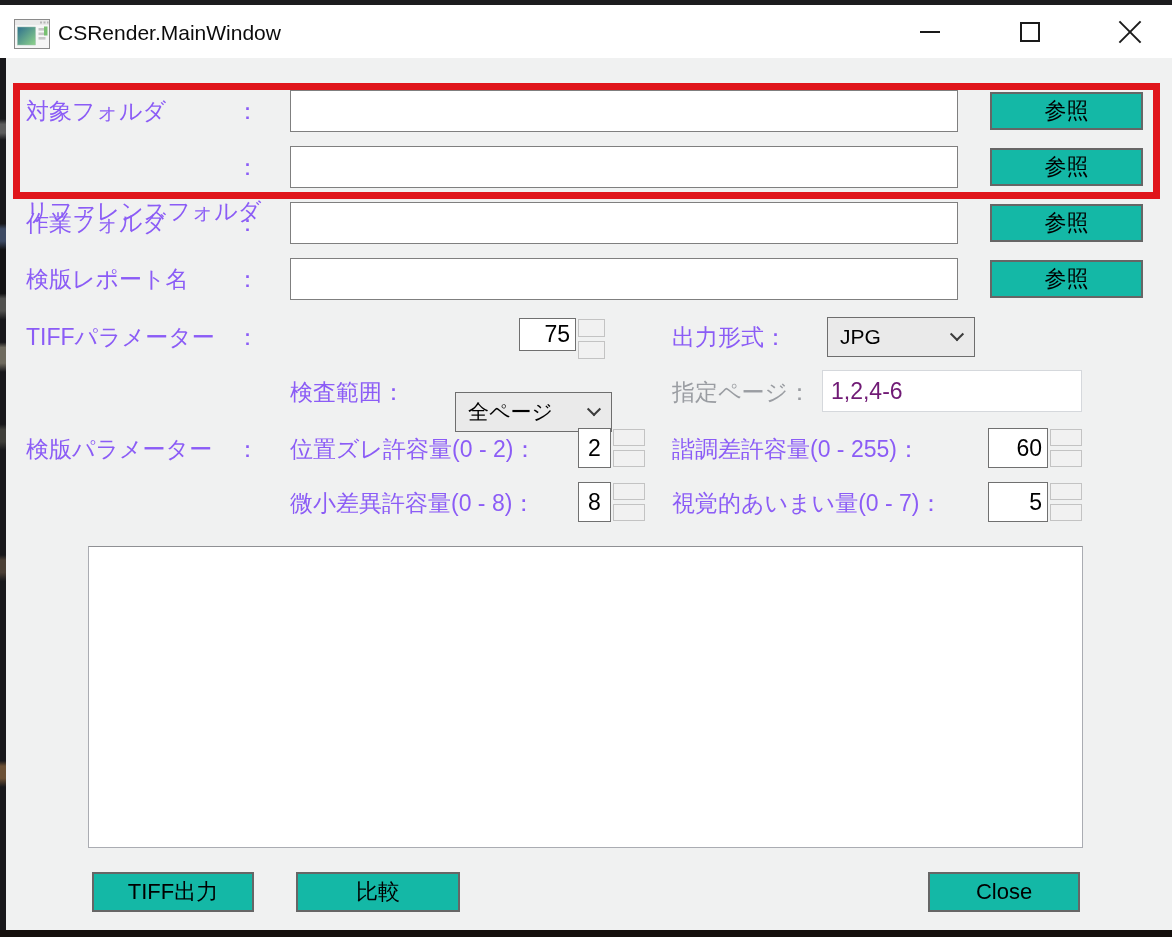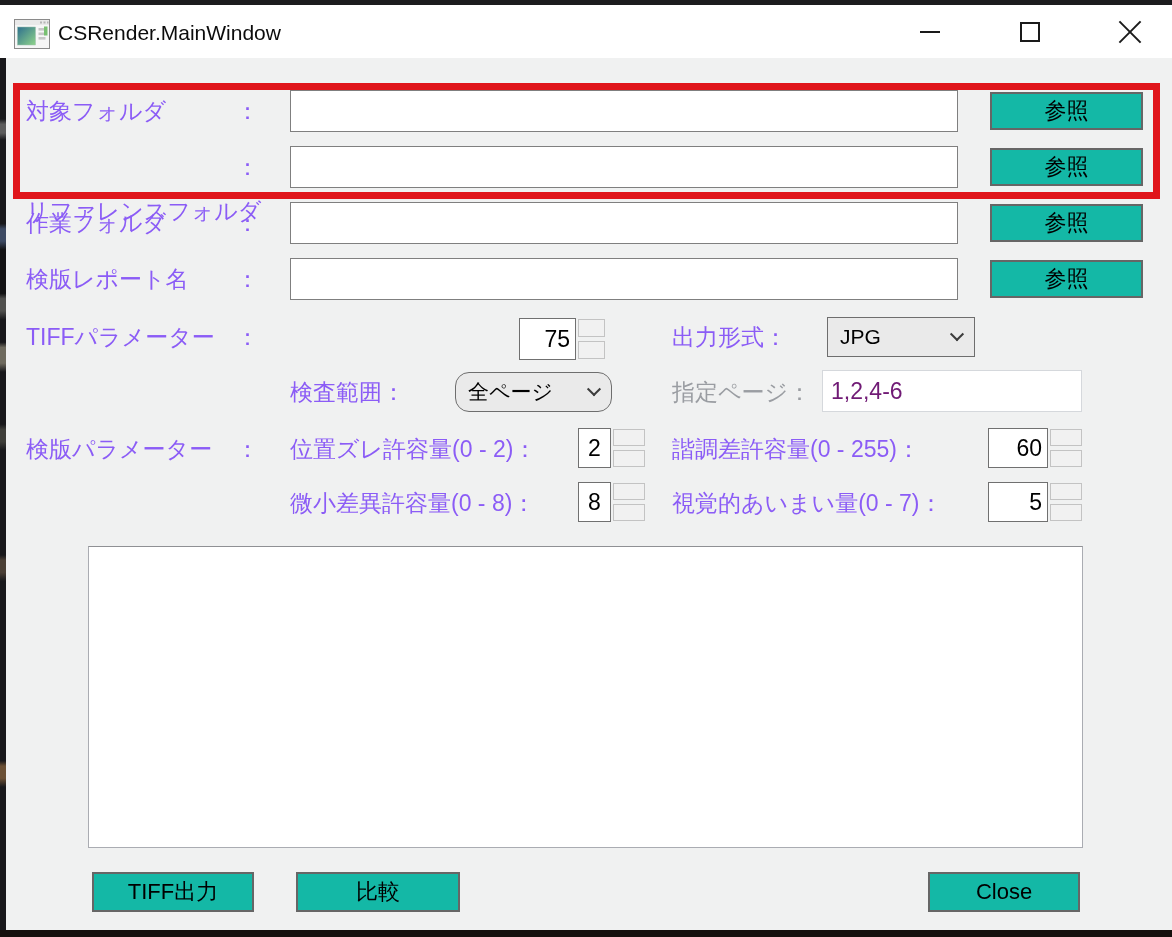--- a/index.html
+++ b/index.html
@@ -108,34 +108,34 @@
   <button class="btn" style="left:990px;top:204px;width:153px;height:38px;">参照</button>
 
   <div class="lbl" style="left:26px;top:264px;">検版レポート名</div>
   <div class="lbl" style="left:236px;top:264px;">：</div>
   <input class="tbox" style="left: 290px; top: 258px; width: 668px; height: 42px;" value="">
   <button class="btn" style="left:990px;top:260px;width:153px;height:38px;">参照</button>
 
   <div class="lbl" style="left:26px;top:322px;">TIFFパラメーター</div>
   <div class="lbl" style="left:236px;top:322px;">：</div>
 
-  <input class="spinval" style="left: 519px; top: 318px; width: 57px; height: 42px;" value="75">
+  <input class="spinval" style="left: 519px; top: 318px; width: 57px; height: 33px;" value="75">
   <div class="spincol" style="left:578px;top:319px;width:27px;height:40px;">
     <div class="sb"></div>
     <div class="sb"></div>
   </div>
 
   <div class="lbl" style="left:672px;top:322px;">出力形式：</div>
   <div class="combo" style="left:827px;top:317px;width:148px;height:40px;">
     <span>JPG</span>
     <span class="chev"></span>
   </div>
 
   <div class="lbl" style="left:290px;top:377px;">検査範囲：</div>
-  <div class="combo" style="left:455px;top:372px;width:157px;height:40px;border-radius:14px;">
+  <div class="combo" style="left:455px;top:392px;width:157px;height:40px;">
     <span>全ページ</span>
     <span class="chev"></span>
   </div>
 
   <div class="lbl gray" style="left:672px;top:377px;">指定ページ：</div>
   <input class="tbox" style="left: 822px; top: 370px; width: 260px; height: 42px; font-size: 23px;" disabled="" value="1,2,4-6">
 
   <div class="lbl" style="left:26px;top:434px;">検版パラメーター</div>
   <div class="lbl" style="left:236px;top:434px;">：</div>
 

